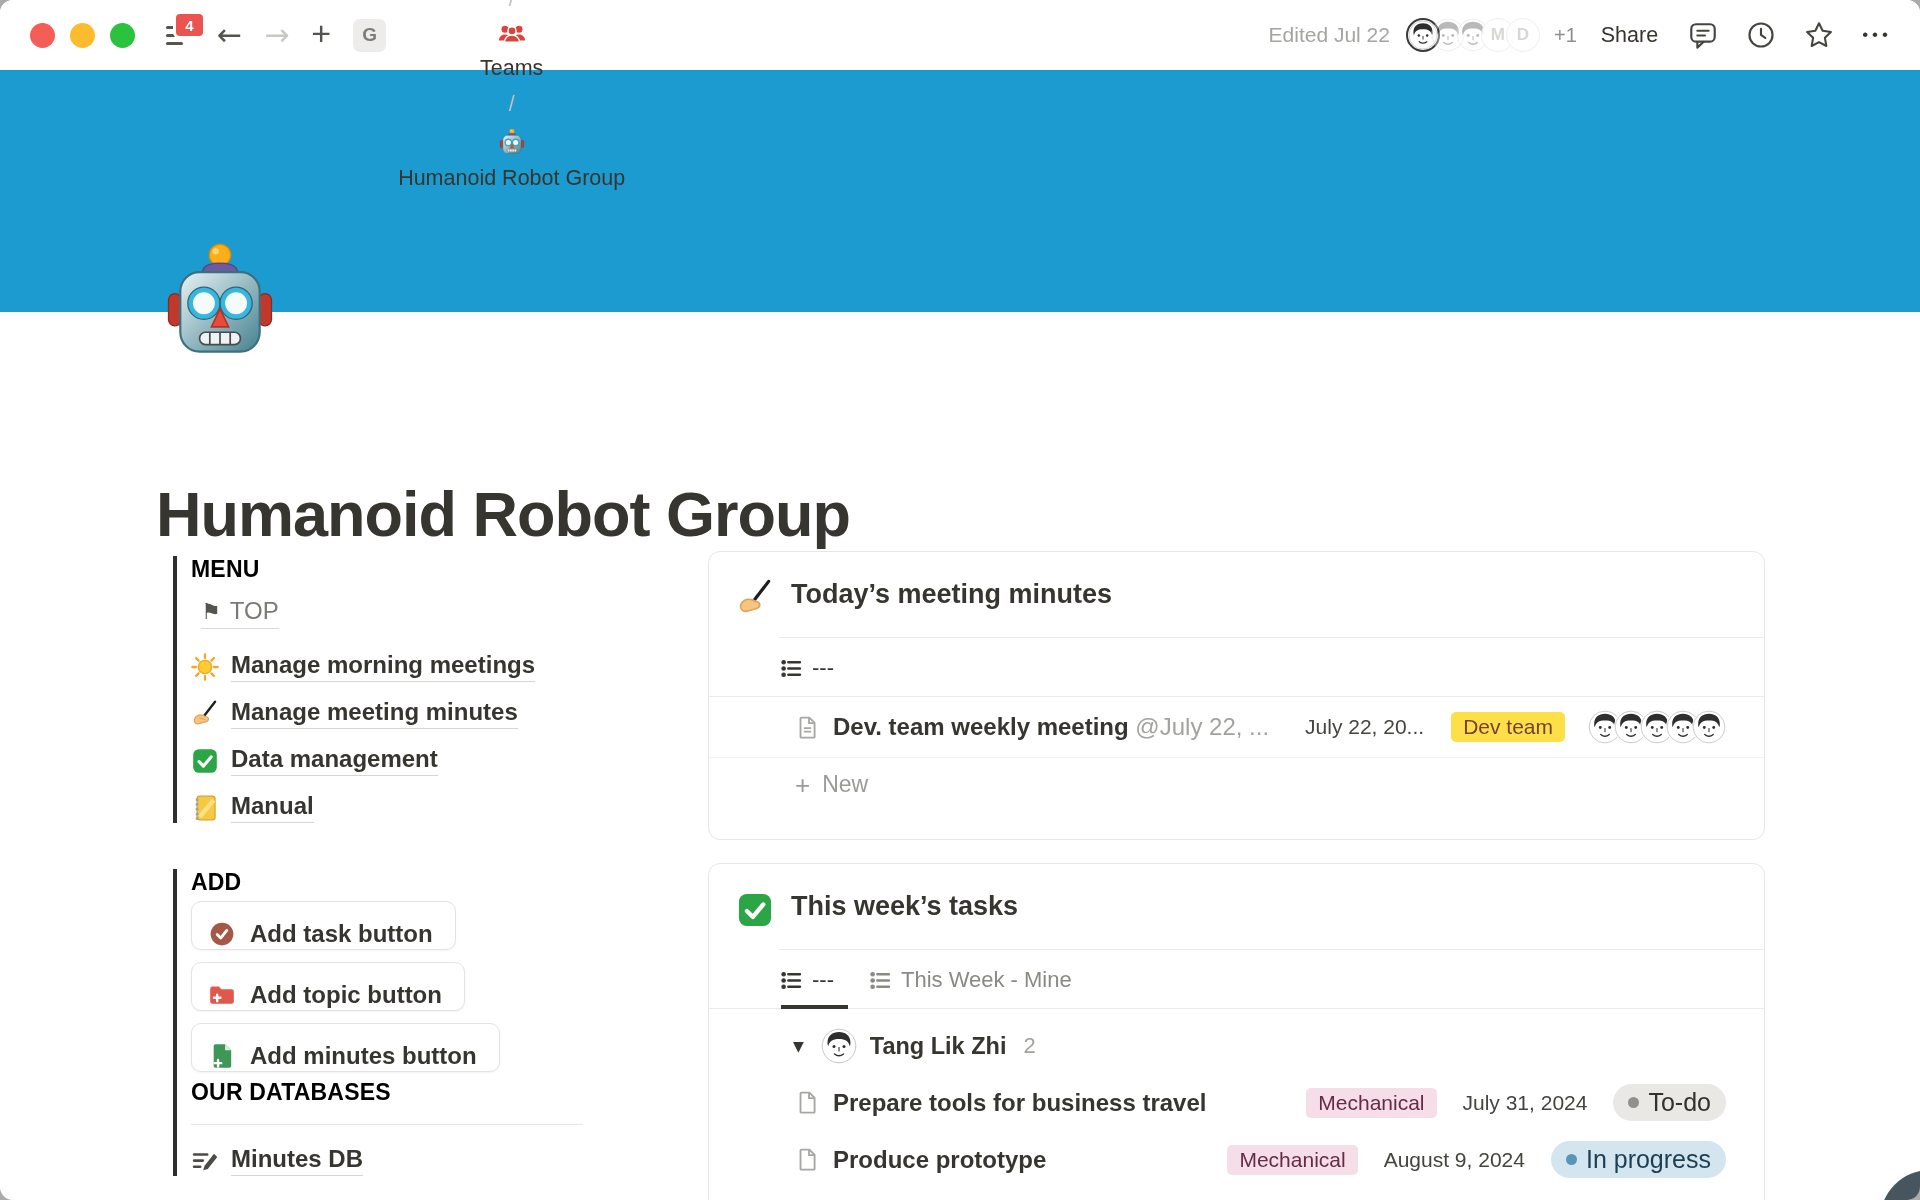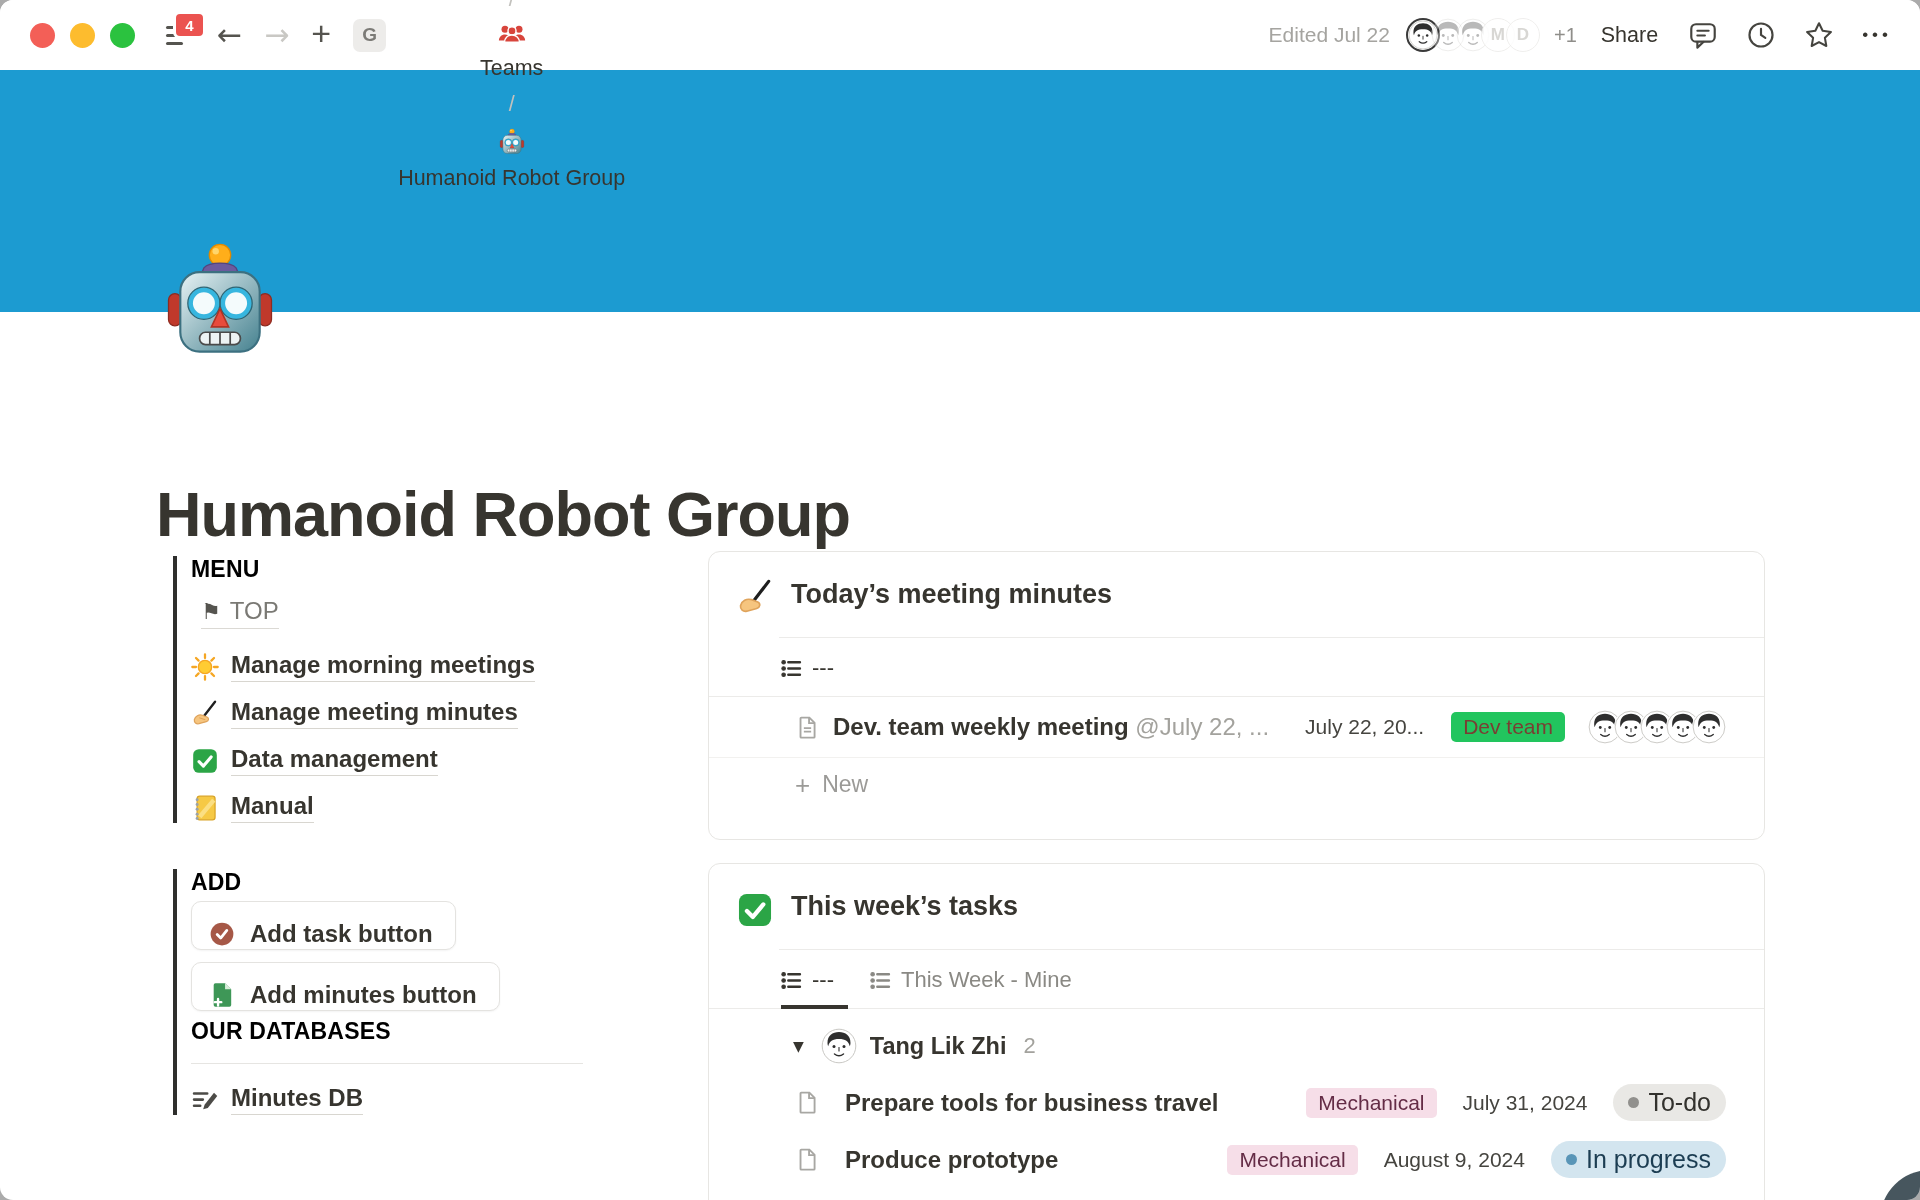--- a/index.html
+++ b/index.html
@@ -90,41 +90,41 @@
   .tab .tico{width:21px;height:21px;}
   .active-bar{position:absolute;left:72px;bottom:-1px;width:67px;height:4px;background:#37352F;}
   .dbrow{display:flex;align-items:center;gap:13px;padding:13px 38px 13px 86px;
     border-bottom:1px solid #F2F1EF;cursor:pointer;}
   .dbrow .picon{width:25px;height:25px;flex:0 0 25px;}
   .row-title{font-size:24px;font-weight:600;color:#37352F;flex:1;min-width:0;
     white-space:nowrap;overflow:hidden;}
   .row-title .mention{color:#A3A29D;font-weight:400;}
   .prop-date{font-size:21px;color:#45443F;white-space:nowrap;}
   .tag{font-size:21px;padding:3px 12px;border-radius:5px;white-space:nowrap;cursor:pointer;}
-  .tag.devteam{background:#22c55e;color:#7A3E33;}
+  .tag.devteam{background:#fde047;color:#7A3E33;}
   .tag.pink{background:#F6DEE8;color:#642C46;}
   .pill{display:inline-flex;align-items:center;gap:9px;font-size:25px;
     padding:4px 15px;border-radius:999px;white-space:nowrap;cursor:pointer;}
   .pill .dot{width:11px;height:11px;border-radius:50%;}
   .pill.gray{background:#E9E8E5;color:#32312D;}
   .pill.gray .dot{background:#91908D;}
   .pill.blue{background:#D3E5EF;color:#1C3D52;}
   .pill.blue .dot{background:#5995B7;}
   .row-avs{display:flex;}
   .row-avs .av{width:34px;height:34px;margin-left:-8px;}
   .row-avs .av:first-child{margin-left:0;}
   .newrow{display:flex;align-items:center;gap:12px;padding:13px 38px 13px 86px;
     color:#9B9A97;font-size:23px;cursor:pointer;}
   .newrow .nplus{font-size:26px;line-height:1;}
   .grouprow{display:flex;align-items:center;padding:19px 38px 10px 84px;cursor:pointer;}
   .grouprow .caret{font-size:14px;color:#37352F;margin-right:17px;font-family:"DejaVu Sans",sans-serif;}
   .grouprow .gav{width:36px;height:36px;margin-right:13px;}
   .grouprow .gname{font-size:23.5px;font-weight:600;color:#37352F;}
   .grouprow .gcount{font-size:22px;color:#A3A29D;margin-left:17px;}
-  .taskrow{display:flex;align-items:center;gap:25px;padding:10px 38px 10px 86px;cursor:pointer;}
+  .taskrow{display:flex;align-items:center;gap:13px;padding:10px 38px 10px 86px;cursor:pointer;}
   .taskrow .props{display:flex;align-items:center;gap:26px;margin-left:24px;}
   .help-fab{position:absolute;left:1880px;top:1170px;width:100px;height:100px;border-radius:50%;
     background:#47565E;z-index:9;cursor:pointer;}
   svg{display:block;}
 </style>
 </head>
 <body>
 
 <svg width="0" height="0" style="position:absolute">
   <defs>
@@ -330,20 +330,29 @@
             <svg viewBox="0 0 32 32" width="28" height="28">
               <circle cx="16" cy="16" r="13" fill="#A65847"></circle>
               <path d="M10.5 16.6l4 4 7-8.7" stroke="#fff" stroke-width="3.2" fill="none" stroke-linecap="round" stroke-linejoin="round"></path>
             </svg>
           </span>
           <span>Add task button</span>
         </button></div>
         <div><button class="add-btn">
           <span class="icon28">
             <svg viewBox="0 0 32 32" width="28" height="28">
+              <path d="M2.5 9A2.6 2.6 0 0 1 5.1 6.4h7.2l3 3h11.6A2.6 2.6 0 0 1 29.5 12v11.4a2.6 2.6 0 0 1-2.6 2.6H5.1a2.6 2.6 0 0 1-2.6-2.6Z" fill="#E2574C"></path>
+              <path d="M10.5 15.5v7.5M6.8 19.2h7.4" stroke="#fff" stroke-width="2.7" stroke-linecap="round"></path>
+            </svg>
+          </span>
+          <span>Add topic button</span>
+        </button></div>
+        <div><button class="add-btn">
+          <span class="icon28">
+            <svg viewBox="0 0 32 32" width="28" height="28">
               <path d="M6.5 4.5a2 2 0 0 1 2-2h11l7 7v18a2 2 0 0 1-2 2h-16a2 2 0 0 1-2-2Z" fill="#3E9757"></path>
               <path d="M19.5 2.5l7 7h-7Z" fill="#D7ECD9"></path>
               <path d="M11.5 20.5v7.5M7.8 24.2h7.4" stroke="#fff" stroke-width="2.7" stroke-linecap="round"></path>
             </svg>
           </span>
           <span>Add minutes button</span>
         </button></div>
       </div>
     </div>
 

